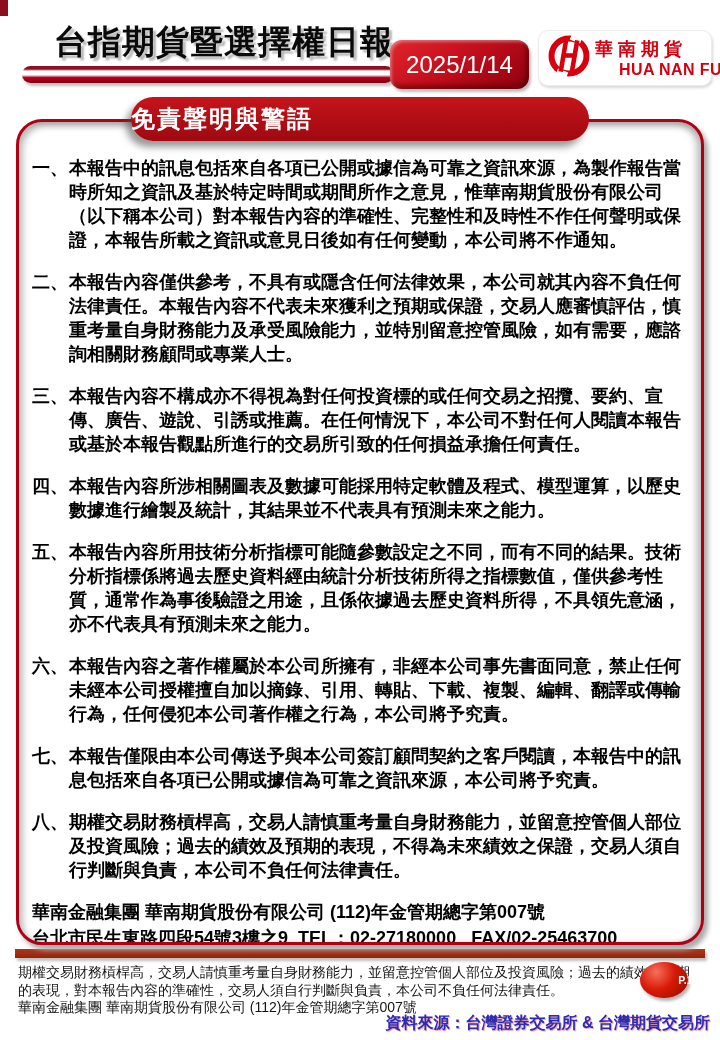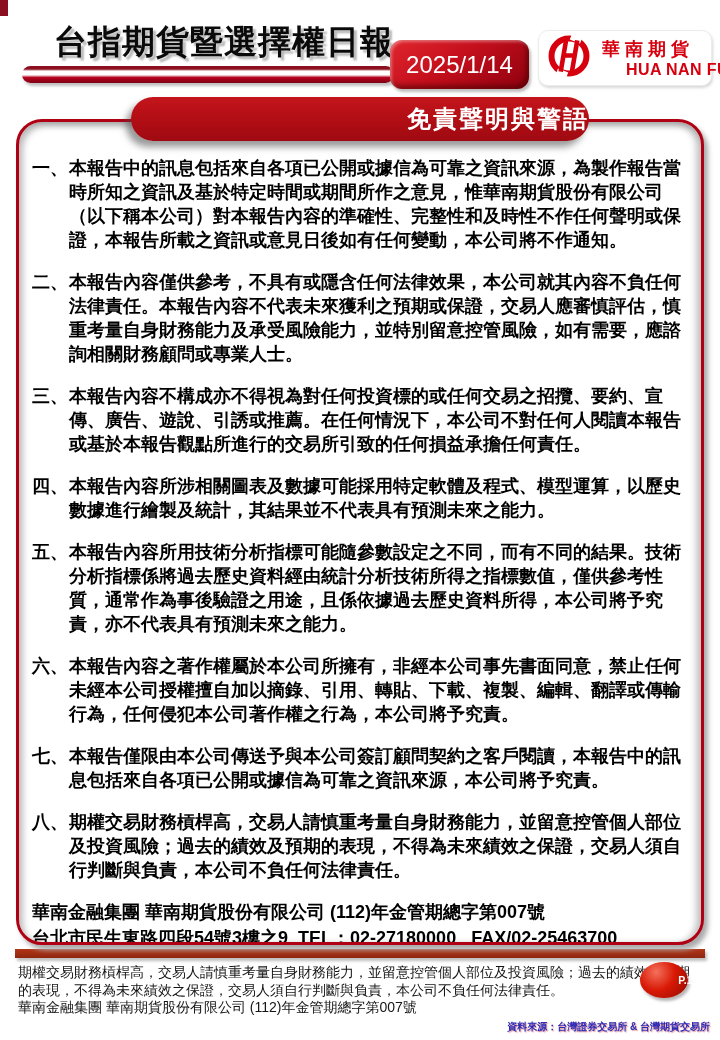--- a/index.html
+++ b/index.html
@@ -13,51 +13,51 @@
     color:#0a0a0a; letter-spacing:1px; text-shadow:3px 3px 2px #b8b8b8; white-space:nowrap; }
   .title-bar { position:absolute; left:22px; top:66px; width:372px; height:17px; border-radius:9px;
     background:linear-gradient(180deg,#8c0f1f 0%,#8c0f1f 18%,#ffffff 30%,#ffffff 52%,#b5001e 68%,#7f0012 100%);
     box-shadow:2px 3px 3px #c0c0c0; }
   .date-box { position:absolute; left:390px; top:40px; width:139px; height:49px; border-radius:12px;
     background:linear-gradient(145deg,#e0262e 0%,#c40f1c 45%,#8f000f 100%);
     box-shadow:inset 2px 2px 3px rgba(255,255,255,.35), inset -3px -4px 5px rgba(70,0,0,.55), 2px 3px 3px #bdbdbd;
     color:#fff; font-size:24px; display:flex; align-items:center; justify-content:center; }
   .logo { position:absolute; right:8px; top:30px; width:174px; height:56px; background:#fff;
     border:1px solid #ececec; border-radius:10px; box-shadow:1px 2px 3px #d8d8d8;
-    display:flex; align-items:center; gap:10px; padding-left:7px; }
+    display:flex; align-items:center; gap:3px; padding-left:7px; }
   .logo-text-cn { color:#d6000f; font-weight:bold; font-size:18px; letter-spacing:5px; white-space:nowrap; }
   .logo-text-en { color:#d6000f; font-weight:bold; font-size:16px; letter-spacing:.4px; white-space:nowrap;margin-left:24px; }
 
   
   .box-area { position:relative; }
   .banner { position:relative; z-index:2; width:458px; height:44px; margin:3px auto 0 auto;
     background:linear-gradient(180deg,#c5151c 0%,#b00d14 55%,#9f0a12 100%); border-radius:23px;
     box-shadow:-5px 6px 7px rgba(70,70,70,.55); color:#fff; font-size:24px; font-weight:bold;
-    letter-spacing:2px; display:flex; align-items:center; justify-content:flex-end; }
+    letter-spacing:2px; display:flex; align-items:center; justify-content:flex-start; }
   .main-box { margin:-22px 16px 0 16px; height:826px; background:#fff;
     border:3px solid #b00114; border-radius:26px;
     box-shadow:inset 4px 4px 6px rgba(110,110,110,.45), inset -5px 2px 6px rgba(110,110,110,.4), 4px 5px 5px #aaaaaa;
     padding:34px 18px 8px 13px; overflow:hidden; }
   .para { display:flex; font-size:18px; line-height:24px; font-weight:bold; color:#000; margin-bottom:18px; }
   .para .num { flex:0 0 37px; }
   .para .txt { flex:1; }
   .company { font-size:18px; line-height:24px; font-weight:bold; color:#000; white-space:pre; margin-top:2px; }
 
   
   .divider { margin:4px 15px 0 15px; height:9px;
     background:linear-gradient(180deg,#b23517 0%,#9e2d12 55%,#8f2410 100%);
     box-shadow:2px 3px 3px #bfbfbf; }
   .footer { position:relative; height:82px; padding:6px 0 0 18px; }
   .foot-line { font-size:14px; line-height:17.5px; color:#141414; white-space:pre; }
   .badge { position:absolute; right:32px; top:4px; width:36px; height:36px; border-radius:50%;
     background:radial-gradient(circle at 34% 28%, #f4705c 0%, #d81905 45%, #8e0b00 100%);
     box-shadow:2px 3px 3px #b5b5b5; color:#fff; font-size:10.5px; font-weight:bold;
     display:flex; align-items:center; justify-content:center;padding-left:48px; }
   .source { position:absolute; right:10px; bottom:6px; color:#2b2bb5; font-weight:bold;
-    font-size:10px; white-space:nowrap; text-shadow:1px 1px 1px rgba(220,40,40,.45); }
+    font-size:16px; white-space:nowrap; text-shadow:1px 1px 1px rgba(220,40,40,.45); }
 </style>
 </head>
 <body>
 
 <div class="header">
   <div class="corner-mark"></div>
   <div class="report-title">台指期貨暨選擇權日報</div>
   <div class="title-bar"></div>
   <div class="date-box">
     <span>2025/1/14</span>
@@ -100,21 +100,21 @@
           <span class="txt">本報告內容不構成亦不得視為對任何投資標的或任何交易之招攬、要約、宣傳、廣告、遊說、引誘或推薦。在任何情況下，本公司不對任何人閱讀本報告或基於本報告觀點所進行的交易所引致的任何損益承擔任何責任。</span>
         </p>
 
         <p class="para">
           <span class="num">四、</span>
           <span class="txt">本報告內容所涉相關圖表及數據可能採用特定軟體及程式、模型運算，以歷史數據進行繪製及統計，其結果並不代表具有預測未來之能力。</span>
         </p>
 
         <p class="para">
           <span class="num">五、</span>
-          <span class="txt">本報告內容所用技術分析指標可能隨參數設定之不同，而有不同的結果。技術分析指標係將過去歷史資料經由統計分析技術所得之指標數值，僅供參考性質，通常作為事後驗證之用途，且係依據過去歷史資料所得，本公司將予究責，亦不代表具有預測未來之能力。</span>
+          <span class="txt">本報告內容所用技術分析指標可能隨參數設定之不同，而有不同的結果。技術分析指標係將過去歷史資料經由統計分析技術所得之指標數值，僅供參考性質，通常作為事後驗證之用途，且係依據過去歷史資料所得，不具領先意涵，亦不代表具有預測未來之能力。</span>
         </p>
 
         <p class="para">
           <span class="num">六、</span>
           <span class="txt">本報告內容之著作權屬於本公司所擁有，非經本公司事先書面同意，禁止任何未經本公司授權擅自加以摘錄、引用、轉貼、下載、複製、編輯、翻譯或傳輸行為，任何侵犯本公司著作權之行為，本公司將予究責。</span>
         </p>
 
         <p class="para">
           <span class="num">七、</span>
           <span class="txt">本報告僅限由本公司傳送予與本公司簽訂顧問契約之客戶閱讀，本報告中的訊息包括來自各項已公開或據信為可靠之資訊來源，本公司將予究責。</span>
@@ -130,21 +130,21 @@
   </div>
 </div>
 
 <div class="divider"></div>
 
 <div class="footer">
   <div>
 
       <div class="foot-line">期權交易財務槓桿高，交易人請慎重考量自身財務能力，並留意控管個人部位及投資風險；過去的績效及預期</div>
 
-      <div class="foot-line">的表現，不得為未來績效之保證，交易人須自行判斷與負責，本公司不負任何法律責任。</div>
+      <div class="foot-line">的表現，對本報告內容的準確性，交易人須自行判斷與負責，本公司不負任何法律責任。</div>
 
       <div class="foot-line">華南金融集團 華南期貨股份有限公司 (112)年金管期總字第007號</div>
 
     </div>
   <div class="badge">
     <span>P.11</span>
   </div>
   <div class="source">資料來源：台灣證券交易所 &amp; 台灣期貨交易所</div>
 </div>
 

